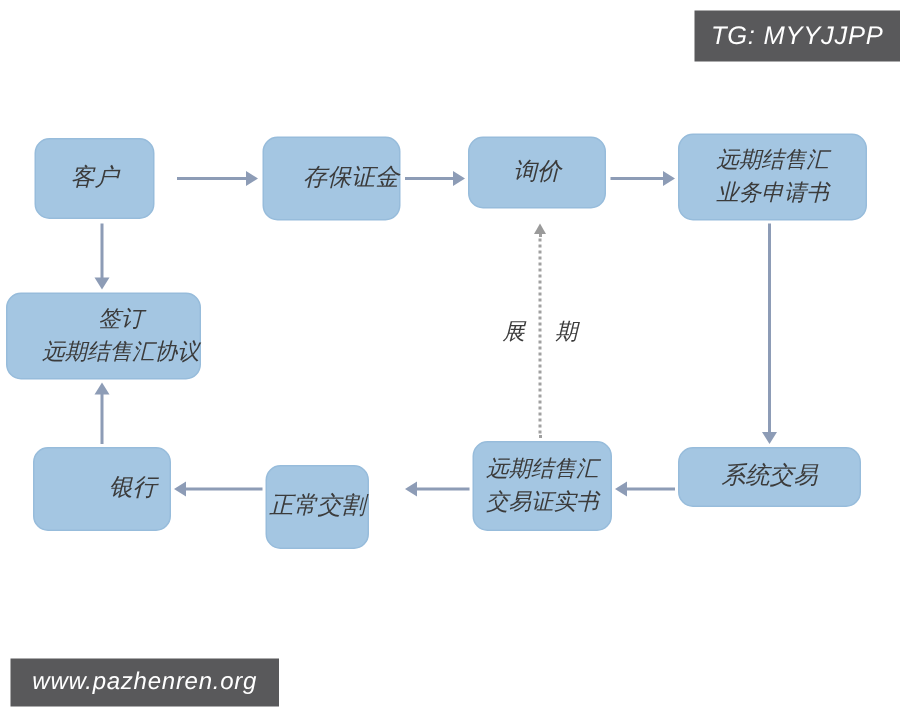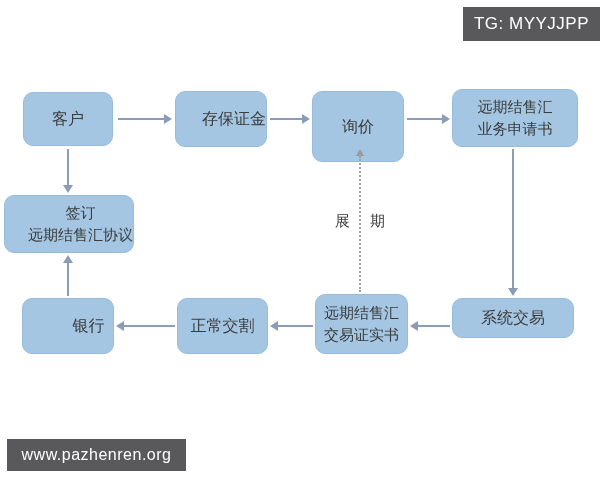--- a/index.html
+++ b/index.html
@@ -2,20 +2,21 @@
 <html><head>
 <meta charset="utf-8">
 <style>
   html,body{margin:0;padding:0;background:#ffffff;}
   #canvas{
     position:relative;
     width:600px;height:480px;
     background:#ffffff;
     overflow:hidden;
     font-family:"Liberation Sans","DejaVu Sans",sans-serif;
+    font-style:italic;
   }
 
   
   .banner{
     position:absolute;
     background:#59595b;
     color:#ffffff;
     display:flex;align-items:center;justify-content:center;
     letter-spacing:0.5px;
   }
@@ -31,27 +32,27 @@
     display:flex;align-items:center;justify-content:center;
     color:#3b3b3b;
     font-size:16px;
     font-weight:500;
     text-align:center;
     box-sizing:border-box;
   }
   .node .node-label{white-space:pre-line;line-height:1.45;}
   .node.two-line{font-size:15px;}
 
-  #node-customer     {left:23px; top:92px;  width:90px;  height:54px;}
+  #node-customer     {left:23px; top:92px;  width:80px;  height:54px;}
   #node-deposit      {left:175px;top:91px;  width:92px;  height:56px;justify-content:flex-end;}
-  #node-inquiry      {left:312px;top:91px;  width:92px;  height:71px;}
+  #node-inquiry      {left:312px;top:91px;  width:92px;  height:48px;}
   #node-application  {left:452px;top:89px;  width:126px; height:58px;}
   #node-agreement    {left:4px;  top:195px; width:130px; height:58px;justify-content:flex-end;}
   #node-bank         {left:22px; top:298px; width:92px;  height:56px;padding-left:41px;}
-  #node-delivery     {left:177px;top:298px; width:91px;  height:56px;}
+  #node-delivery     {left:177px;top:310px; width:69px;  height:56px;}
   #node-confirmation {left:315px;top:294px; width:93px;  height:60px;}
   #node-system       {left:452px;top:298px; width:122px; height:40px;}
 
   
   .arrow-h{position:absolute;height:10px;}
   .arrow-h .shaft{position:absolute;top:4px;height:2px;background:#8d9cb6;}
   .arrow-h.dir-right .shaft{left:0;right:7px;}
   .arrow-h.dir-right .head{position:absolute;right:0;top:0;width:0;height:0;
     border-top:5px solid transparent;border-bottom:5px solid transparent;border-left:8px solid #8d9cb6;}
   .arrow-h.dir-left .shaft{left:7px;right:0;}

